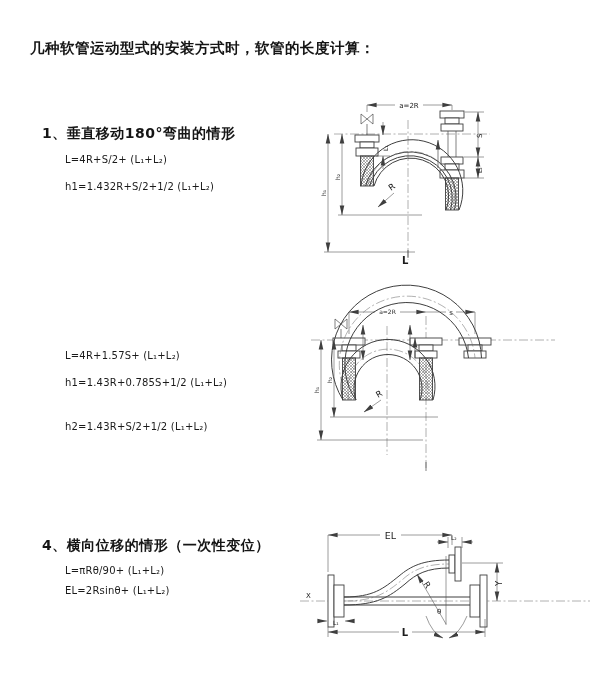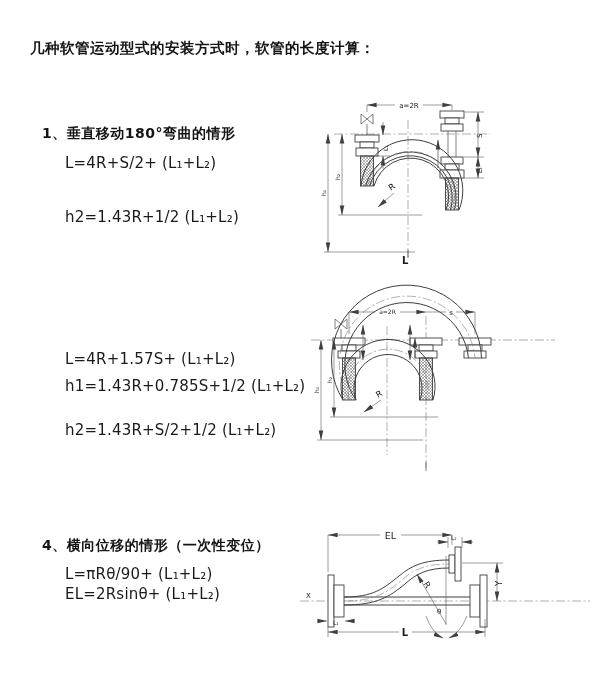--- a/index.html
+++ b/index.html
@@ -2,21 +2,21 @@
 <html><head>
 <meta charset="utf-8">
 <style>
   html,body{margin:0;padding:0;background:#fff;}
   .page{position:relative;width:600px;height:675px;background:#ffffff;overflow:hidden;
         font-family:"DejaVu Sans",sans-serif;color:#151515;margin-top:17px;}
   .doc-title{position:absolute;left:30px;top:22px;font-size:14.5px;font-weight:bold;
              letter-spacing:0.5px;white-space:nowrap;}
   .sec{position:absolute;left:42px;}
   .sec-heading{font-size:14px;font-weight:bold;letter-spacing:0.5px;white-space:nowrap;}
-  .formula{position:absolute;left:65px;font-size:15px;font-weight:400;
+  .formula{position:absolute;left:65px;font-size:10px;font-weight:400;
            letter-spacing:0.2px;white-space:nowrap;color:#1a1a1a;}
   svg{position:absolute;overflow:visible;}
   svg text{fill:#1c1c1c;font-family:"DejaVu Sans",sans-serif;}
   .ol{fill:none;stroke:#3f3f3f;stroke-width:1;}
   .fit{fill:#ffffff;stroke:#3f3f3f;stroke-width:0.9;}
   .hx{fill:url(#hx);stroke:#3f3f3f;stroke-width:0.9;}
   .dim{fill:none;stroke:#4a4a4a;stroke-width:0.55;}
   .thin{fill:none;stroke:#4a4a4a;stroke-width:0.7;}
   .cl{fill:none;stroke:#6f6f6f;stroke-width:0.55;stroke-dasharray:9 2.5 2 2.5;}
   .lbl{font-size:7px;}
@@ -39,21 +39,21 @@
       </pattern>
     </defs>
   </svg>
 
   <div class="doc-title">几种软管运动型式的安装方式时，软管的长度计算：</div>
 
   <div class="sec" style="top:108px">
     <div class="sec-heading">1、垂直移动180°弯曲的情形</div>
   </div>
   <div class="formula" style="top:137px">L=4R+S/2+ (L₁+L₂)</div>
-  <div class="formula" style="top:191px">h2=1.43R+1/2 (L₁+L₂)</div>
+  <div class="formula" style="top:164px">h1=1.432R+S/2+1/2 (L₁+L₂)</div>
 
   <svg style="left:310px;top:75px" width="250" height="182" viewBox="0 0 250 182">
 
     <line class="cl" x1="24" y1="42" x2="180" y2="42"></line>
     <line class="cl" x1="98" y1="28" x2="98" y2="168"></line>
 
     <g>
       <line class="dim" x1="57" y1="13" x2="142" y2="13" marker-start="url(#ma)" marker-end="url(#ma)"></line>
       <line class="dim" x1="57" y1="13" x2="57" y2="20"></line>
       <line class="dim" x1="142" y1="13" x2="142" y2="18"></line>

